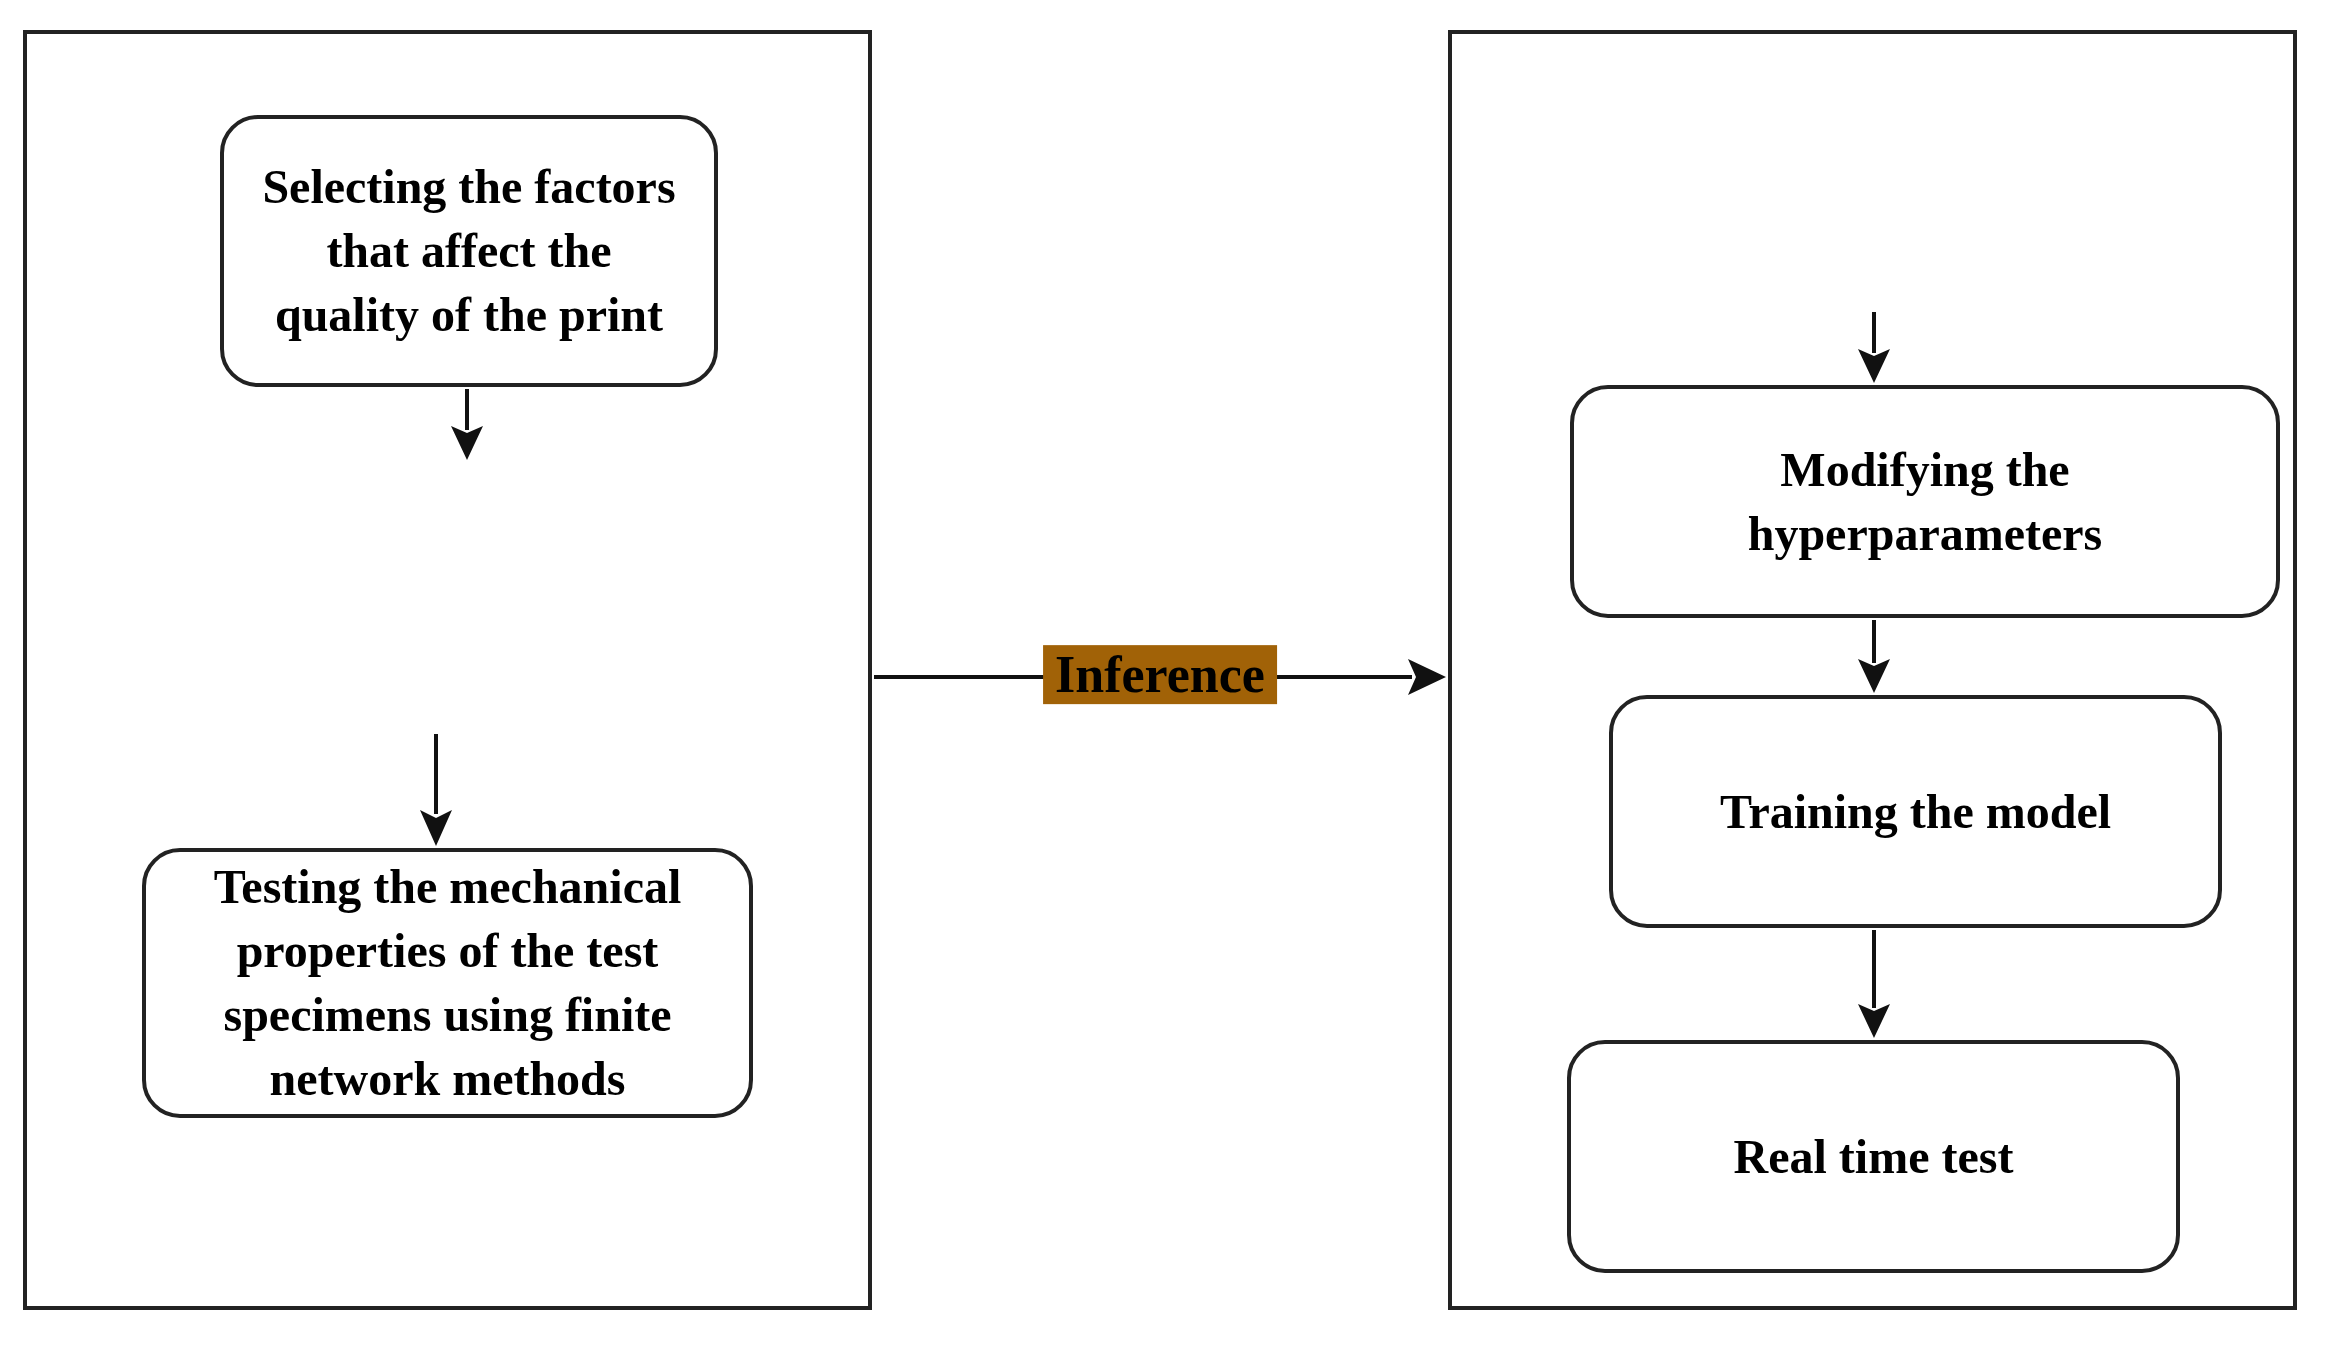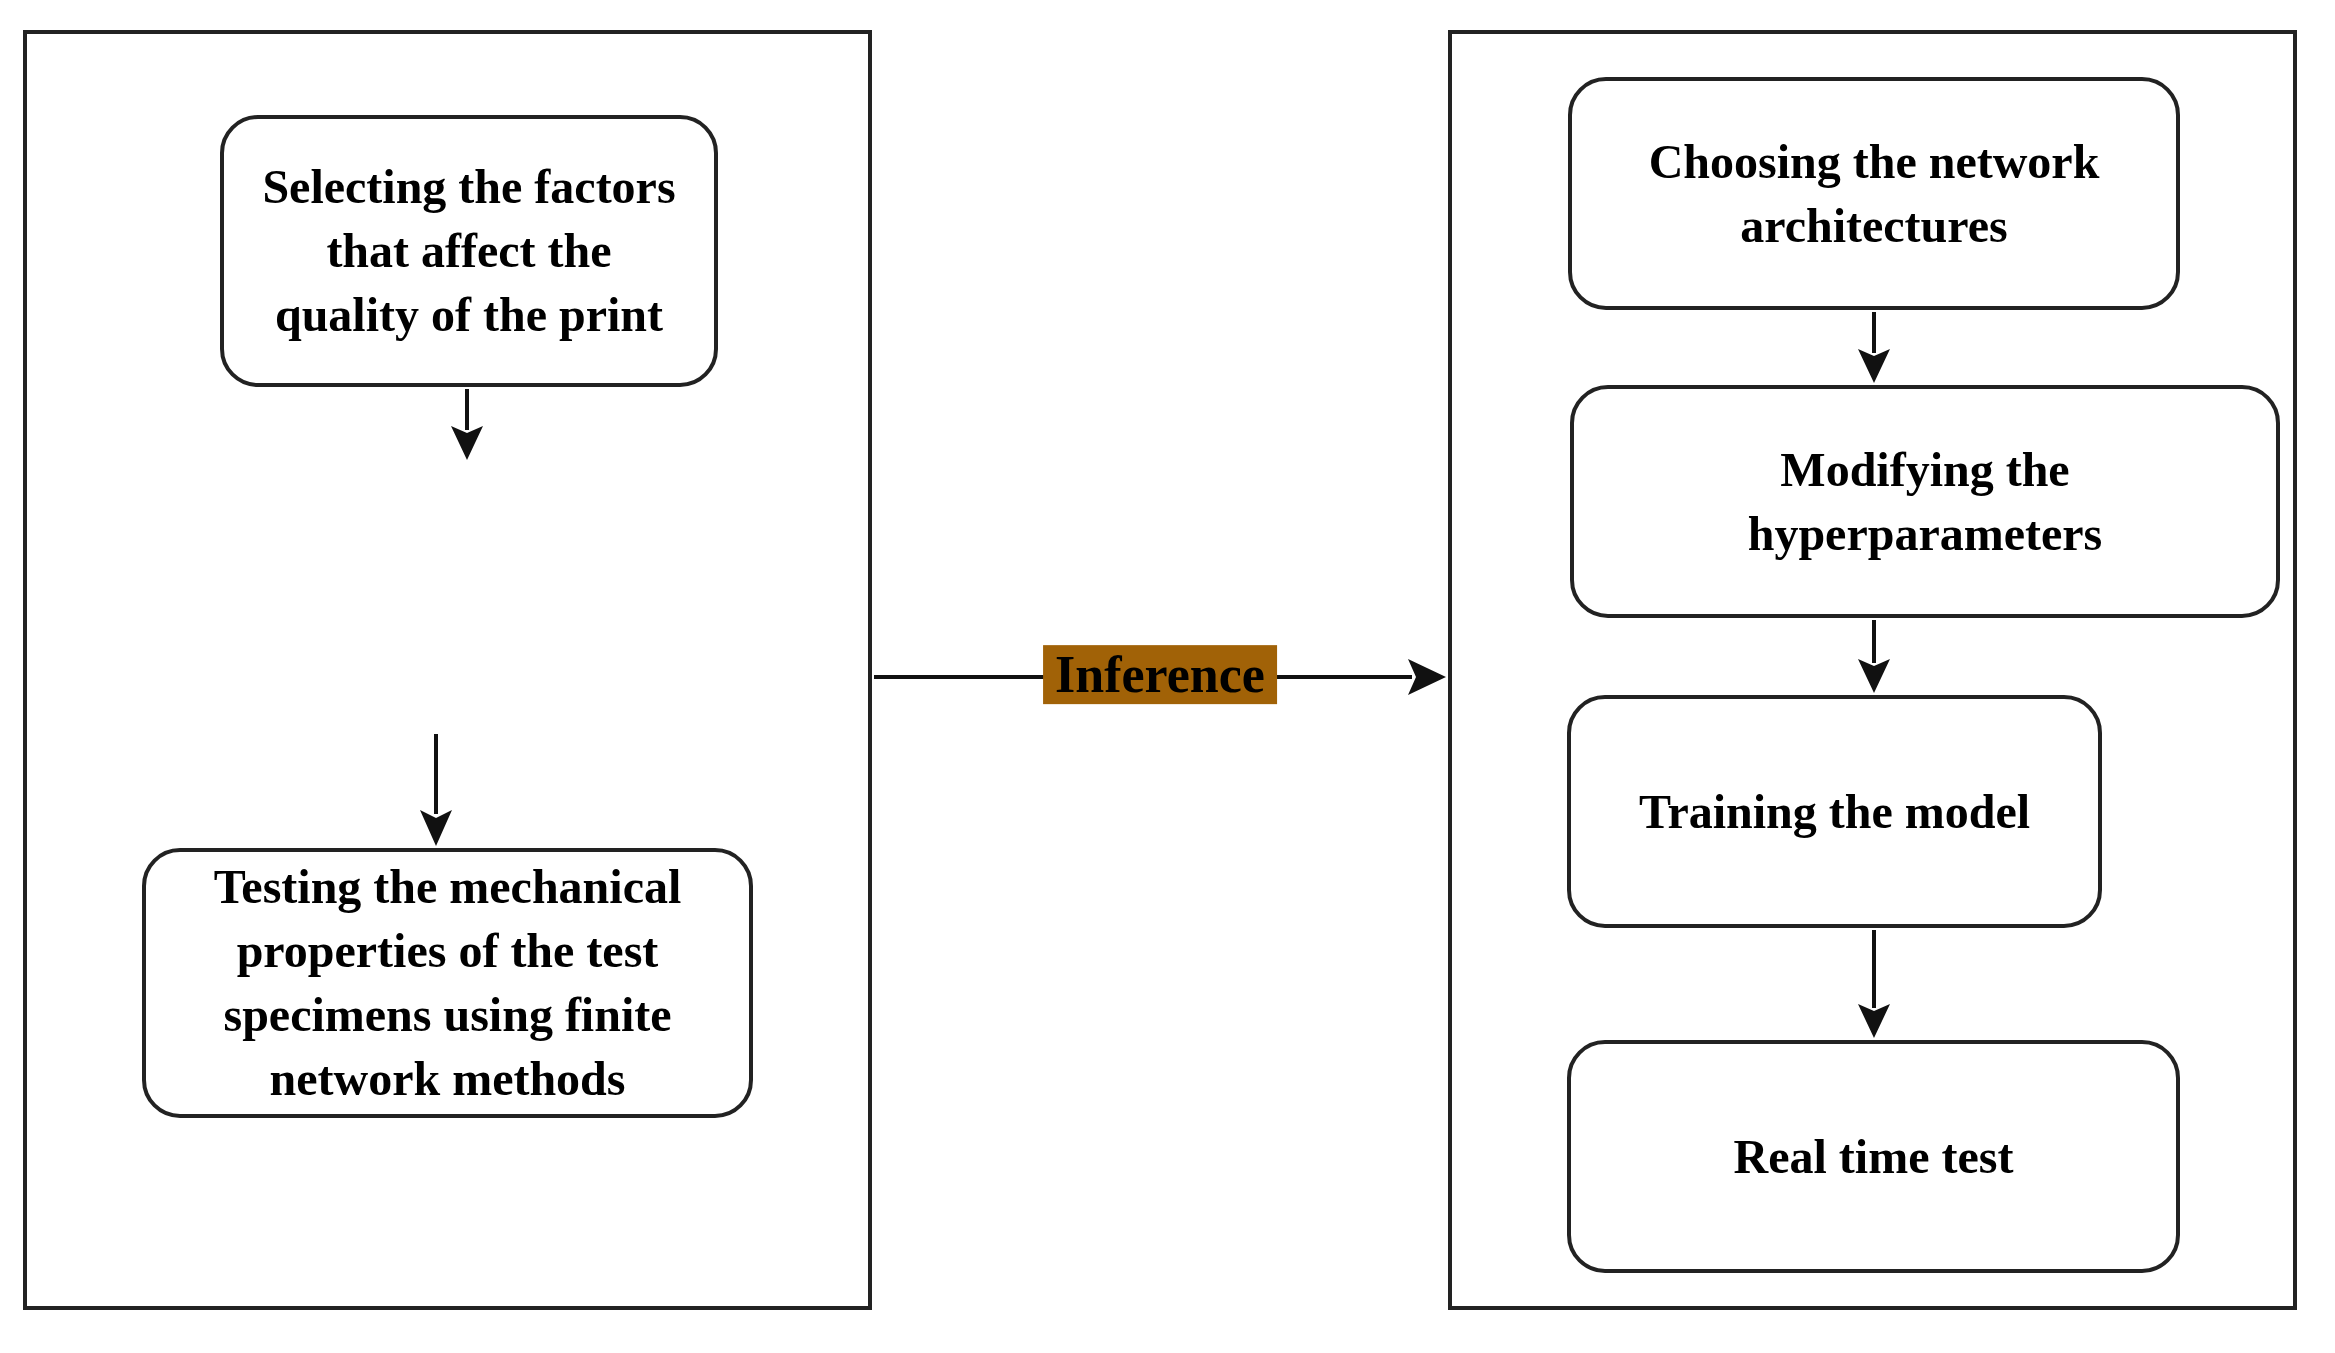--- a/index.html
+++ b/index.html
@@ -42,21 +42,21 @@
     z-index: 2;
     padding: 0 6px;
   }
   
   #box-l1 { left: 220px;  top: 115px;  width: 498px; height: 272px; }
   #box-l2 { left: 215px;  top: 462px;  width: 438px; height: 270px; }
   #box-l3 { left: 142px;  top: 848px;  width: 611px; height: 270px; }
   
   #box-r1 { left: 1568px; top: 77px;   width: 612px; height: 233px; }
   #box-r2 { left: 1570px; top: 385px;  width: 710px; height: 233px; }
-  #box-r3 { left: 1567px; top: 695px;  width: 535px; height: 233px; }
+  #box-r3 { left: 1609px; top: 695px;  width: 613px; height: 233px; }
   #box-r4 { left: 1567px; top: 1040px; width: 613px; height: 233px; }
 
   #arrow-layer {
     position: absolute;
     left: 0; top: 0;
     width: 2335px;
     height: 1353px;
     z-index: 1;
   }
   #inference-label {
@@ -117,20 +117,18 @@
   <div id="box-l1" class="flow-box">Selecting the factors
 that affect the
 quality of the print</div>
   <div id="box-l3" class="flow-box">Testing the mechanical
 properties of the test
 specimens using finite
 network methods</div>
 
   <span id="inference-label">Inference</span>
 
-  <div id="box-r1" class="flow-box">Choosing the network
-architectures</div>
   <div id="box-r2" class="flow-box">Modifying the
 hyperparameters</div>
   <div id="box-r3" class="flow-box">Training the model</div>
   <div id="box-r4" class="flow-box">Real time test</div>
 
 </div>
 
 </body></html>

